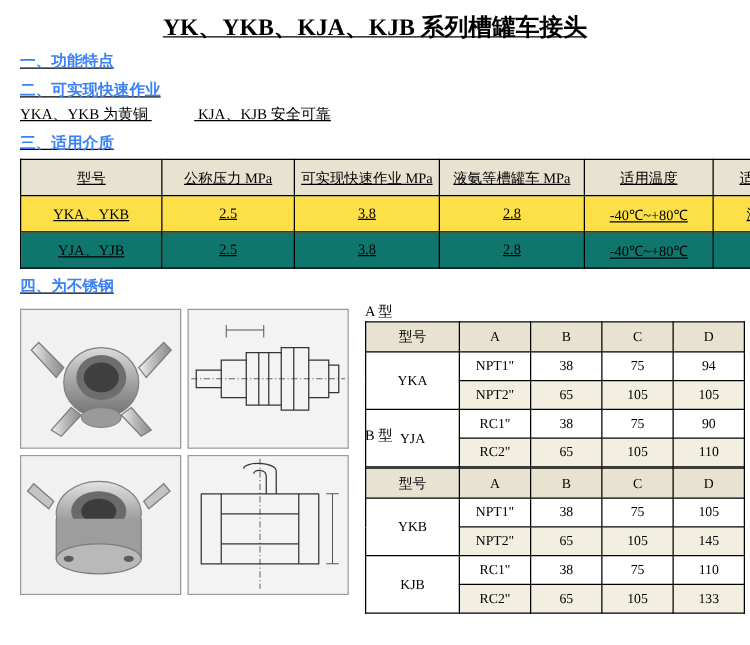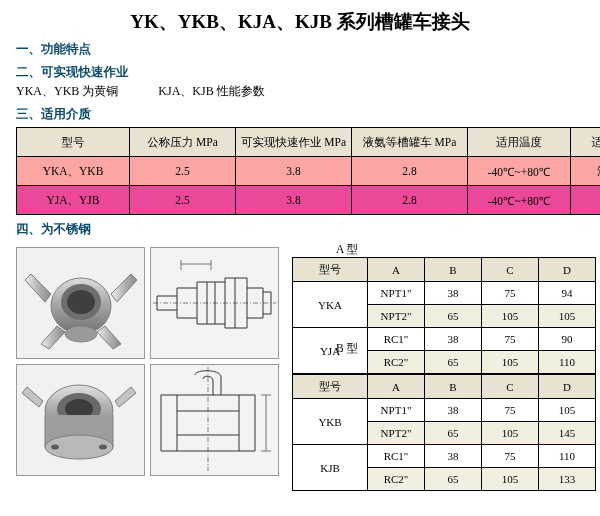--- a/index.html
+++ b/index.html
@@ -12,31 +12,32 @@
     background: #ffffff;
     font-family: "Liberation Serif", serif;
     color: #000000;
     overflow: hidden;
     position: relative;
   }
   .page {
     position: relative;
     width: 600px;
     height: 424px;
+    text-decoration: underline;
   }
   .title {
     text-align: center;
     font-size: 19px;
     font-weight: bold;
     letter-spacing: 0px;
     padding-top: 9px;
     font-family: "Liberation Serif", serif;
   }
   .section-head {
-    color: #0c4a6e;
+    color: #3b82f6;
     font-weight: bold;
     font-size: 12.5px;
     margin: 6px 0 2px 16px;
     font-family: "Liberation Serif", serif;
   }
   .body-text {
     font-size: 12px;
     line-height: 17px;
     margin: 0 14px 0 16px;
     text-align: justify;
@@ -67,25 +68,25 @@
     border: 1px solid #000;
     text-align: center;
     height: 26px;
     font-weight: normal;
     font-family: "Liberation Serif", serif;
   }
   table.perf thead th {
     background: #e8e2d0;
   }
   table.perf tbody tr.rowA td {
-    background: #fca5a5;
+    background: #fde047;
     margin-left: 28px;
   }
   table.perf tbody tr.rowB td {
-    background: #ec4899;
+    background: #0f766e;
   }
   .col-model { width: 110px; }
   .col-p1 { width: 103px; }
   .col-p2 { width: 113px; }
   .col-p3 { width: 113px; }
   .col-t  { width: 100px; }
   .col-m  { width: 85px; }
 
   
   .dim-wrap {
@@ -101,21 +102,20 @@
   }
   .photo1 { left: 16px; top: 5px; width: 127px; height: 110px; }
   .draw1  { left: 150px; top: 5px; width: 127px; height: 110px; }
   .photo2 { left: 16px; top: 122px; width: 127px; height: 110px; }
   .draw2  { left: 150px; top: 122px; width: 127px; height: 110px; }
 
   .type-label {
     position: absolute;
     font-size: 11.5px;
     font-family: "Liberation Serif", serif;
-    margin-left: 44px;
   }
   .lblA { left: 292px; top: 0px; }
   .lblB { left: 292px; top: 99px; }
 
   table.dim {
     position: absolute;
     border-collapse: collapse;
     width: 288px;
     font-size: 11px;
     table-layout: fixed;
@@ -147,21 +147,21 @@
 <div class="page">
 
   <div class="title">YK、YKB、KJA、KJB 系列槽罐车接头</div>
 
   <div class="section-head">一、功能特点</div>
 
   <div class="section-head">二、可实现快速作业</div>
   <div class="materials">
     <span>YKA、YKB 为黄铜</span>
     <span class="gap"></span>
-    <span>KJA、KJB 性能参数</span>
+    <span>KJA、KJB 安全可靠</span>
   </div>
 
   <div class="section-head">三、适用介质</div>
 
   <table class="perf">
     <thead>
       <tr>
         <th class="col-model">型号</th>
         <th class="col-p1">公称压力 MPa</th>
         <th class="col-p2">可实现快速作业 MPa</th>

